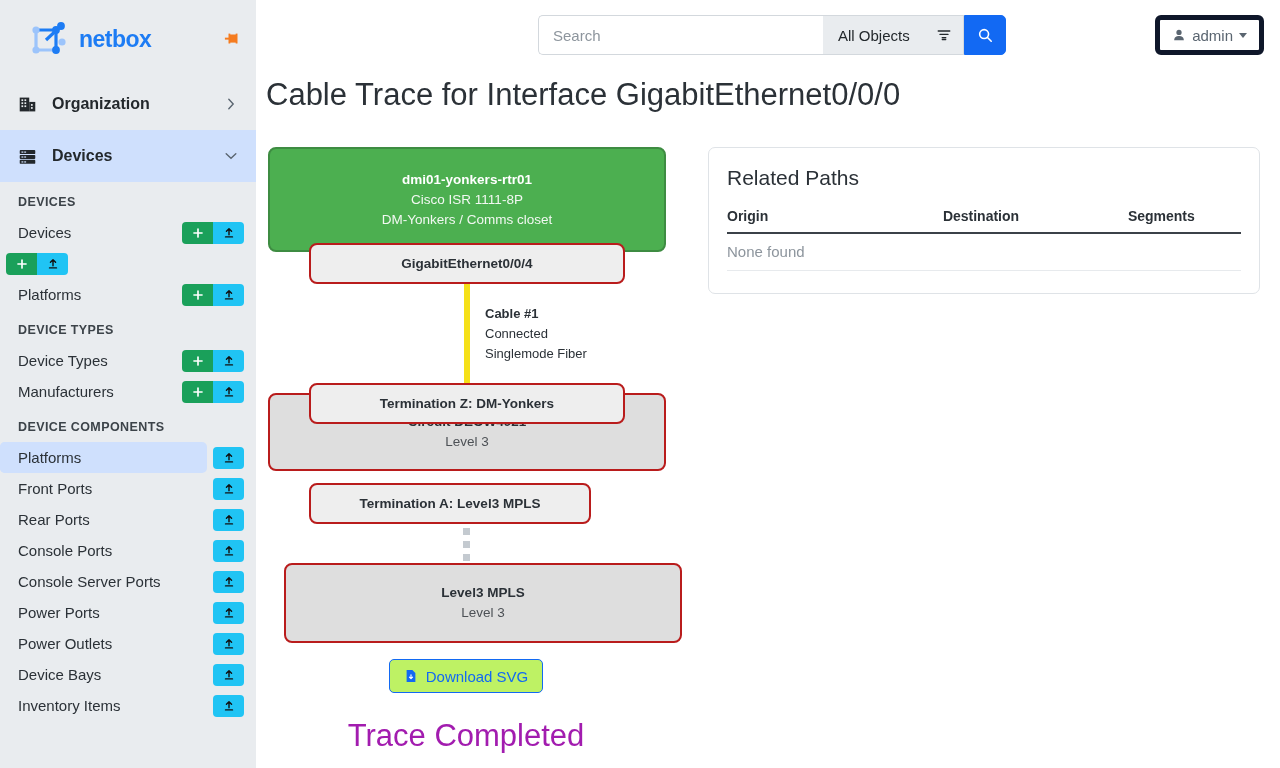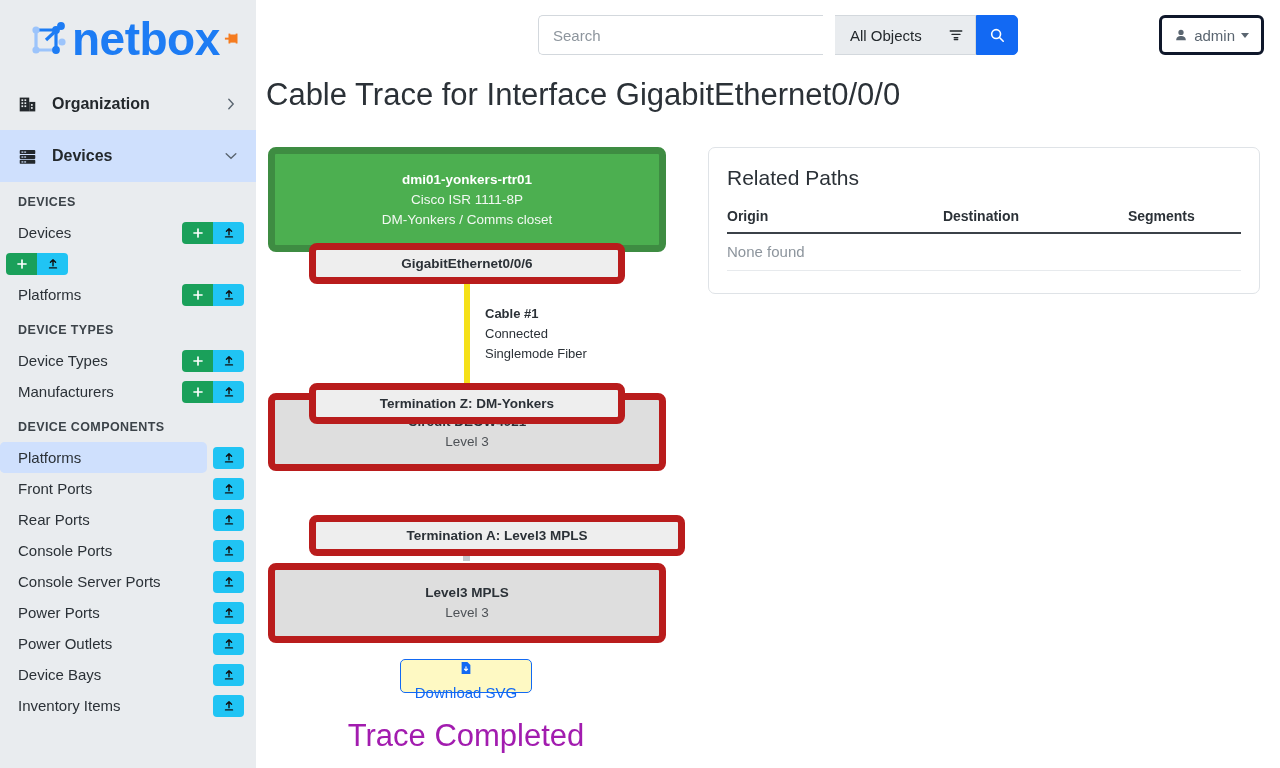--- a/index.html
+++ b/index.html
@@ -19,22 +19,22 @@
     overflow: hidden;
     position: relative;
   }
   .brand-row {
     height: 78px;
     display: flex; align-items: center;
     padding: 0 14px 0 28px;
   }
   .logo-mark { width: 44px; height: 44px; flex: 0 0 44px; }
   .brand-word {
-    font-size: 46px; font-weight: bold; color: #1d7cf4;
-    letter-spacing: -0.5px; line-height: 1;
+    font-size: 23px; font-weight: bold; color: #1d7cf4;
+    letter-spacing: -0.5px; margin-left: 7px; line-height: 1;
   }
   .pin-icon { margin-left: auto; color: #f57c20; display:flex; }
 
   .nav-group {
     height: 52px;
     display: flex; align-items: center;
     padding: 0 18px 0 14px;
     cursor: pointer;
   }
   .nav-group.alt { background: #e9ecef; }
@@ -88,54 +88,53 @@
     outline: none; background: #fff;
     font-family: "Liberation Sans", sans-serif;
   }
   .search-input::placeholder { color: #8d959d; }
   .scope-btn {
     height: 40px; display:flex; align-items:center;
     padding: 12px 15px; background: #e9ecef;
     border: 1px solid #d3d8dd; border-right:none; border-left:none;
     font-size: 15px; color: #23282c; cursor: pointer;
     font-family: "Liberation Sans", sans-serif;
-    margin-left: 12px;
   }
   .filter-btn {
     width: 39px; height: 40px; display:flex; align-items:center; justify-content:center;
     background: #e9ecef; border: 1px solid #d3d8dd; border-left:none;
     cursor: pointer; color:#23282c;
   }
   .go-btn {
     width: 42px; height: 40px; display:flex; align-items:center; justify-content:center;
     background: #1269f3; border:1px solid #1269f3; border-radius: 0 5px 5px 0;
     cursor:pointer; color:#fff;
   }
   .user-btn {
     margin-left: auto; height: 40px; min-width: 102px;
     display:flex; align-items:center; justify-content:center; gap:6px;
-    border: 3px solid #0f172a; border-radius: 6px;
+    border: 5px solid #0f172a; border-radius: 6px;
     background:#fff; color:#5a6570; font-size:15px; cursor:pointer;
     padding: 0 12px;
   }
   .caret-dn { width:0;height:0;border-left:4.5px solid transparent;border-right:4.5px solid transparent;border-top:5px solid #5a6570; }
 
   .page-title {
     font-size: 31px; font-weight: normal; color: #2b3137;
     padding: 6px 0 0 10px; margin-left: 0; line-height: 1.2;
   }
   .content-row { display: flex; padding: 0 0 0 10px; margin-top: 34px; }
 
   
   .trace-col { width: 416px; min-width:416px; position: relative; }
   .trace-canvas { position: relative; width: 400px; height: 505px; }
 
   .node {
     position: absolute;
-    border: 7px solid #b91c1c;
+    border: 2px solid #b91c1c;
     border-radius: 8px;
     display:flex; flex-direction:column; align-items:center; justify-content:center;
     text-align:center;
   }
   .node .n-title { font-size: 13.5px; font-weight: bold; line-height: 20px; }
   .node .n-sub  { font-size: 13.5px; line-height: 20px; }
 
   .node.device { background:#4caf50; border-color:#3e8c42; color:#fff; }
   .node.device .n-title { color:#fff; }
   .node.device .n-sub { color:#f2f8f2; }
@@ -156,23 +155,22 @@
   .cable-label .cl-title { font-weight:bold; }
 
   .dot-link { position:absolute; display:flex; flex-direction:column; align-items:center; gap:6px; }
   .dot-link i { display:block; width:7px; height:7px; background:#c4cad0; }
 
   .dl-btn-row { position:absolute; left:0; top:512px; width:400px; display:flex; justify-content:center; }
   .dl-btn {
     display:flex; align-items:center; gap:8px;
     height: 34px; padding: 0 14px;
     border: 1px solid #1269f3; border-radius: 5px;
-    background:#fef9c3; color:#1269f3; font-size:15px; cursor:pointer;
+    background:#bef264; color:#1269f3; font-size:15px; cursor:pointer;
     font-family: "Liberation Sans", sans-serif;
-    flex-direction: column;
   }
   .trace-status {
     position:absolute; left:0; top:570px; width:400px;
     text-align:center; font-size:31px; color:#a21caf; line-height:1.2;
   }
 
   
   .paths-col { flex: 1 1 auto; padding-left: 26px; padding-right: 20px; }
   .card {
     border: 1px solid #dfe3e7; border-radius: 7px; background:#fff;
@@ -496,52 +494,52 @@
       <div class="trace-col">
         <div class="trace-canvas">
 
           <div class="node device" style="left:2px; top:0px; width:398px; height:105px;">
             <div class="n-title">dmi01-yonkers-rtr01</div>
             <div class="n-sub">Cisco ISR 1111-8P</div>
             <div class="n-sub">DM-Yonkers / Comms closet</div>
           </div>
 
           <div class="node term" style="left:43px; top:96px; width:316px; height:41px;">
-            <div class="n-title">GigabitEthernet0/0/6</div>
+            <div class="n-title">GigabitEthernet0/0/4</div>
           </div>
 
           <div class="cable-line" style="left:198px; top:137px; width:6px; height:112px;"></div>
 
           <div class="cable-label" style="left:219px; top:157px;">
             <div class="cl-title">Cable #1</div>
             <div>Connected</div>
             <div>Singlemode Fiber</div>
           </div>
 
           <div class="node circuit" style="left:2px; top:246px; width:398px; height:78px; z-index:1;">
             <div class="n-title">Circuit DEOW4921</div>
             <div class="n-sub">Level 3</div>
           </div>
 
           <div class="node term" style="left:43px; top:236px; width:316px; height:41px; z-index:2;">
             <div class="n-title">Termination Z: DM-Yonkers</div>
           </div>
 
-          <div class="node term" style="left:43px; top:336px; width:376px; height:41px; z-index:2;margin-top:32px;">
+          <div class="node term" style="left:43px; top:336px; width:282px; height:41px; z-index:2;">
             <div class="n-title">Termination A: Level3 MPLS</div>
           </div>
 
           <div class="dot-link" style="left:197px; top:381px;">
             <i></i>
             <i></i>
             <i></i>
             <i></i>
           </div>
 
-          <div class="node provider" style="left:2px; top:416px; width:398px; height:80px;">
+          <div class="node provider" style="left:18px; top:416px; width:398px; height:80px;">
             <div class="n-title">Level3 MPLS</div>
             <div class="n-sub">Level 3</div>
           </div>
         </div>
 
         <div class="dl-btn-row">
           <button class="dl-btn">
             <span style="display:flex;">
               <svg viewBox="0 0 16 16" width="14" height="16" aria-hidden="true">
                 <path d="M3 1.2 H9.6 L13 4.6 V14.8 H3 Z" fill="#1269f3"></path>

